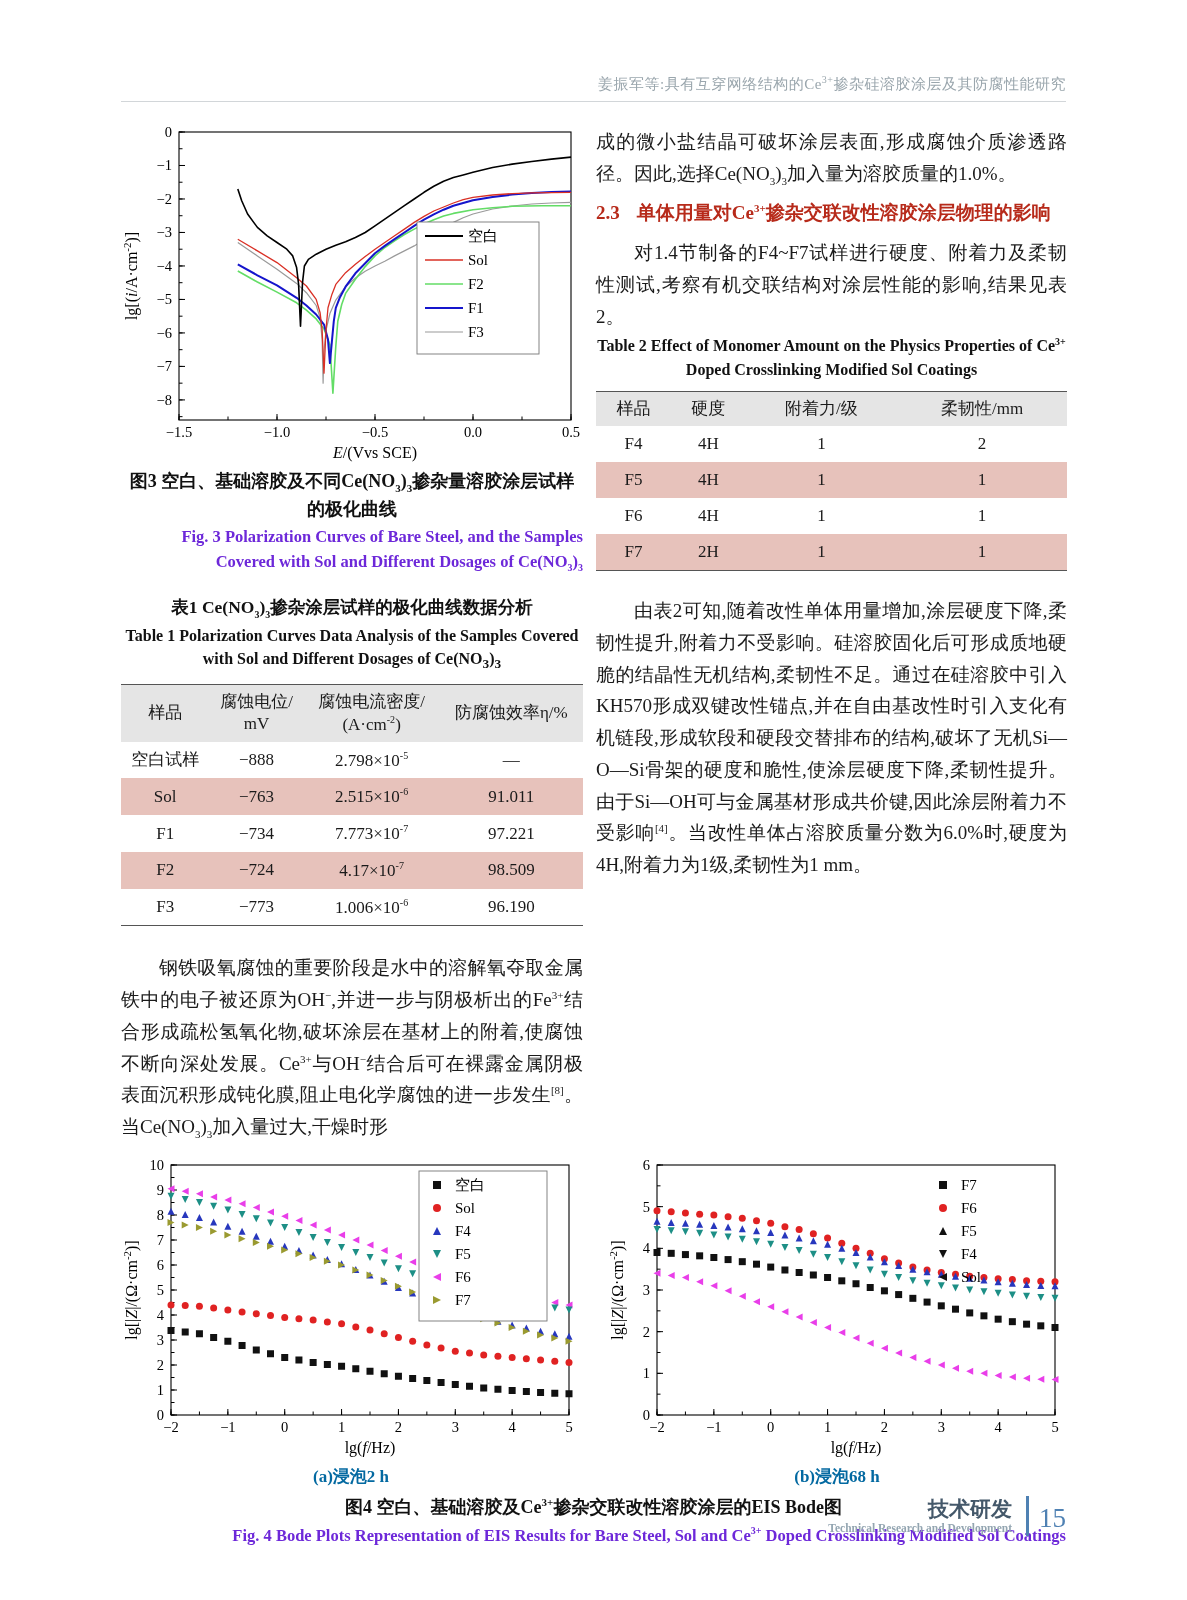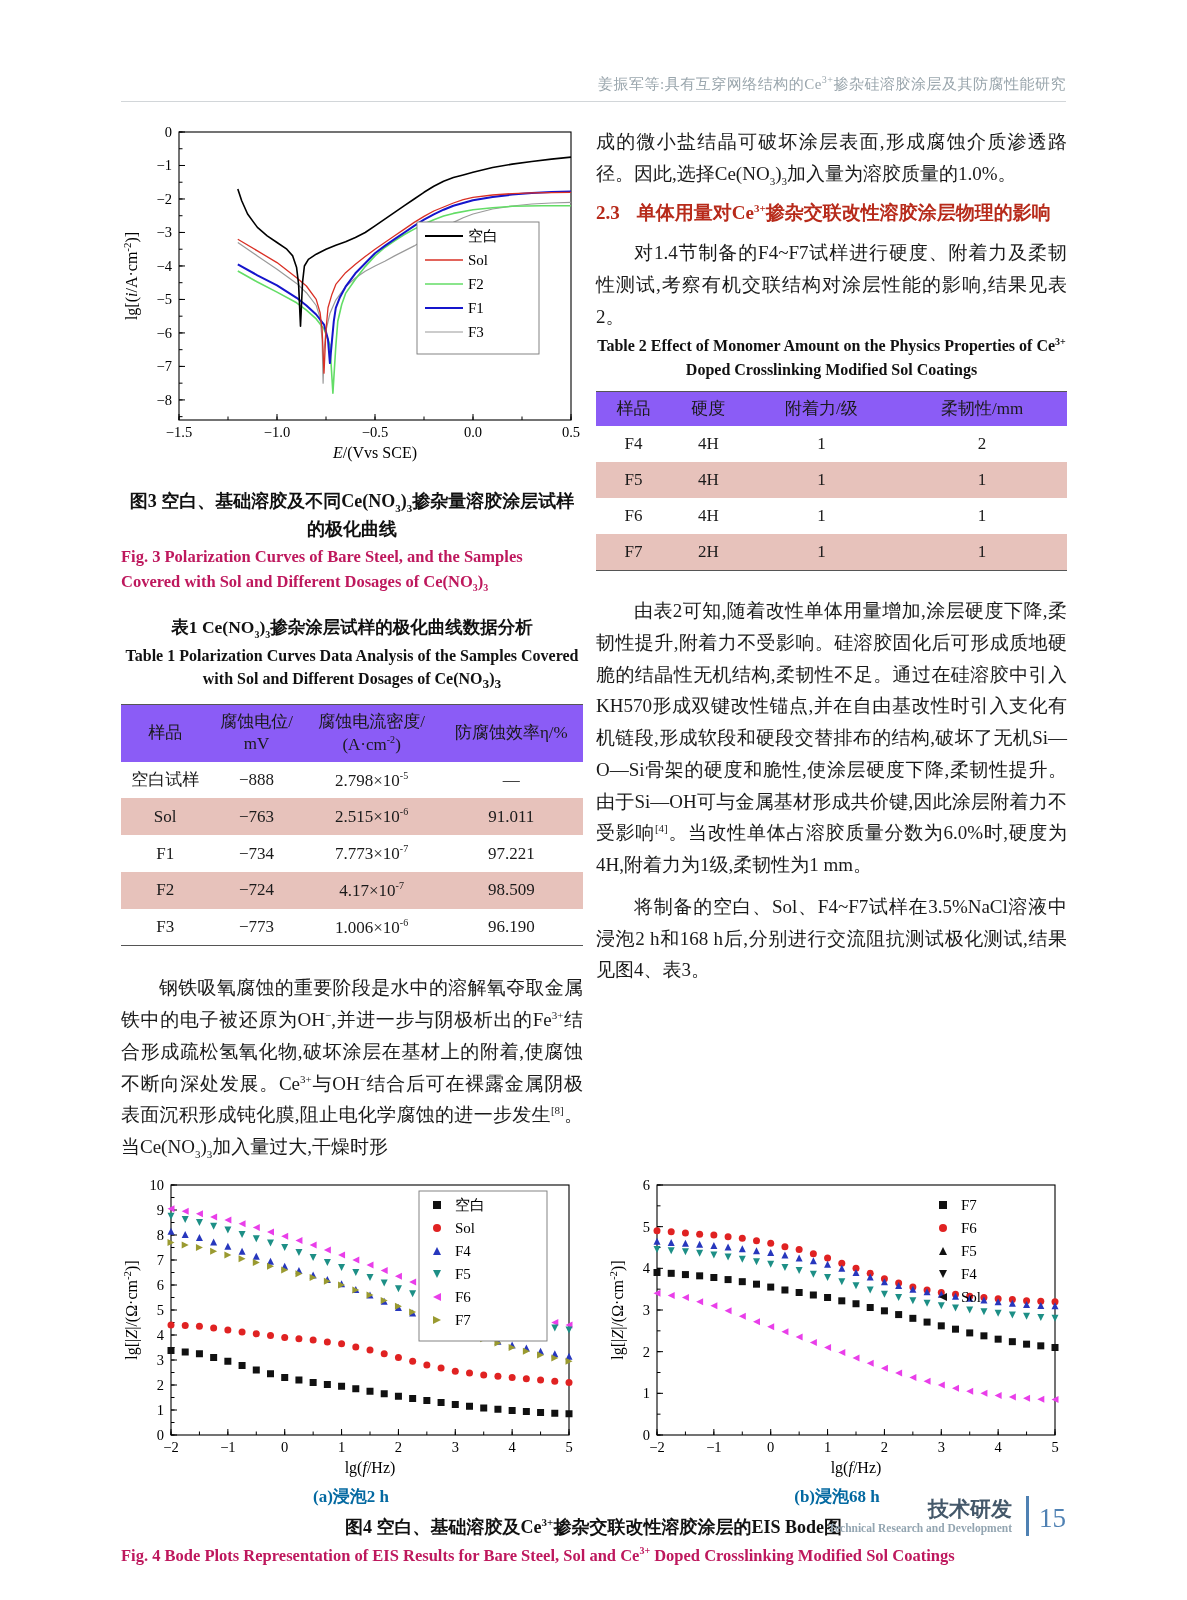--- a/index.html
+++ b/index.html
@@ -6,31 +6,31 @@
   body{width:1187px;height:1600px;overflow:hidden;font-family:"Liberation Serif",serif;color:#1a1a1a;}
   .page{width:1187px;height:1600px;box-sizing:border-box;padding:74px 121px 0 121px;position:relative;}
   .run-head{text-align:right;font-size:15px;color:#9aa6ad;letter-spacing:.5px;}
   .run-head sup{font-size:10px;}
   .head-rule{border:none;border-top:1px solid #d2d6d9;margin:7px 0 0 0;}
   .columns{display:flex;gap:13px;margin-top:24px;}
   .col-l{width:462px;flex:none;}
   .col-r{width:471px;flex:none;}
   .chart-host{position:relative;}
   svg{font-family:"Liberation Serif",serif;}
-  .cap-cn{font-size:18px;font-weight:700;text-align:center;line-height:1.5;margin-top:20px;color:#111;}
+  .cap-cn{font-size:18px;font-weight:700;text-align:center;line-height:1.5;margin-top:0;color:#111;}
   .cap-cn sup{font-size:11px;} .cap-cn sub{font-size:11px;}
-  .cap-en{font-size:16.5px;font-weight:700;text-align:left;line-height:1.5;margin-top:2px;color:#be185d;}
+  .cap-en{font-size:16.5px;font-weight:700;text-align:right;line-height:1.5;margin-top:2px;color:#6d28d9;}
   .cap-en sup{font-size:10px;} .cap-en sub{font-size:10px;}
   .tbl-cap-cn{font-size:17.5px;font-weight:700;text-align:center;line-height:1.45;margin-top:20px;color:#111;}
   .tbl-cap-cn sup{font-size:10px;} .tbl-cap-cn sub{font-size:10px;}
   .tbl-cap-en{font-size:16px;font-weight:700;text-align:center;line-height:1.45;margin-top:2px;color:#111;}
   .tbl-cap-en sup{font-size:10px;}
   table.data{width:100%;border-collapse:collapse;margin-top:10px;font-size:17px;
     border-top:1.5px solid #555;border-bottom:1.5px solid #555;}
-  table.data th{background:#8b5cf6;font-weight:400;padding:6px 2px;text-align:center;line-height:1.3;}
+  table.data th{background:#e5e5e5;font-weight:400;padding:6px 2px;text-align:center;line-height:1.3;}
   table.data td{padding:7px 2px;text-align:center;line-height:1.3;}
   table.data tr.shade td{background:#e7c2bb;}
   table.data sup{font-size:10px;}
   .para{font-size:19px;line-height:1.67;text-align:justify;margin-top:10px;}
   .para.indent{text-indent:2em;}
   .para sup{font-size:11px;} .para sub{font-size:11px;}
   .sec-head{display:flex;gap:17px;color:#b72a1a;font-weight:700;font-size:19px;line-height:1.55;margin-top:8px;}
   .sec-head .sec-num{flex:none;}
   .sec-head sup{font-size:11px;}
   .fig4-row{display:flex;gap:26px;margin-top:14px;}
@@ -235,21 +235,20 @@
               <td>F7</td>
               <td>2H</td>
               <td>1</td>
               <td>1</td>
             </tr>
           </tbody>
         </table>
 
       <div class="para indent" style="margin-top:24px;">由表2可知,随着改性单体用量增加,涂层硬度下降,柔韧性提升,附着力不受影响。硅溶胶固化后可形成质地硬脆的结晶性无机结构,柔韧性不足。通过在硅溶胶中引入KH570形成双键改性锚点,并在自由基改性时引入支化有机链段,形成软段和硬段交替排布的结构,破坏了无机Si—O—Si骨架的硬度和脆性,使涂层硬度下降,柔韧性提升。由于Si—OH可与金属基材形成共价键,因此涂层附着力不受影响<sup>[4]</sup>。当改性单体占溶胶质量分数为6.0%时,硬度为4H,附着力为1级,柔韧性为1 mm。</div>
 
-      <div class="para indent">将制备的空白、Sol、F4~F7试样在3.5%NaCl溶液中浸泡2 h和168 h后,分别进行交流阻抗测试极化测试,结果见图4、表3。</div>
     </div>
   </div>
 
   <div class="fig4-row">
     <div class="fig4-cell">
       <div id="bode2h-chart" class="chart-host"><svg width="460" height="302" viewBox="0 0 460 302">
             <rect x="50" y="8" width="398" height="250" fill="#fff" stroke="#000" stroke-width="1.1"></rect>
             <line x1="50" y1="258" x2="50" y2="254.5" stroke="#000" stroke-width="1"></line>
             <line x1="78.42857142857143" y1="258" x2="78.42857142857143" y2="254.5" stroke="#000" stroke-width="1"></line>
             <line x1="106.85714285714286" y1="258" x2="106.85714285714286" y2="254.5" stroke="#000" stroke-width="1"></line>

